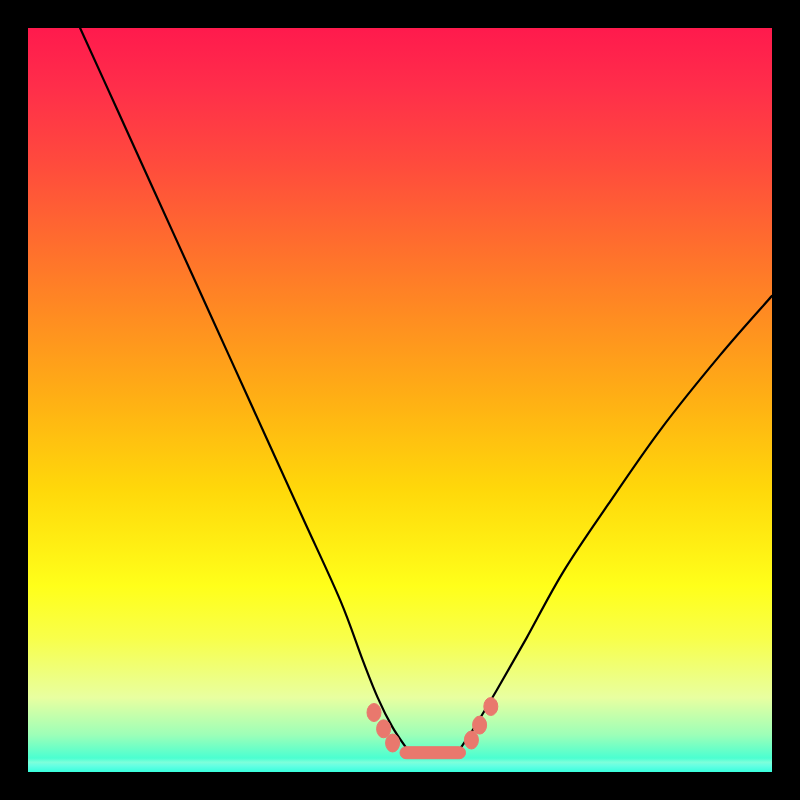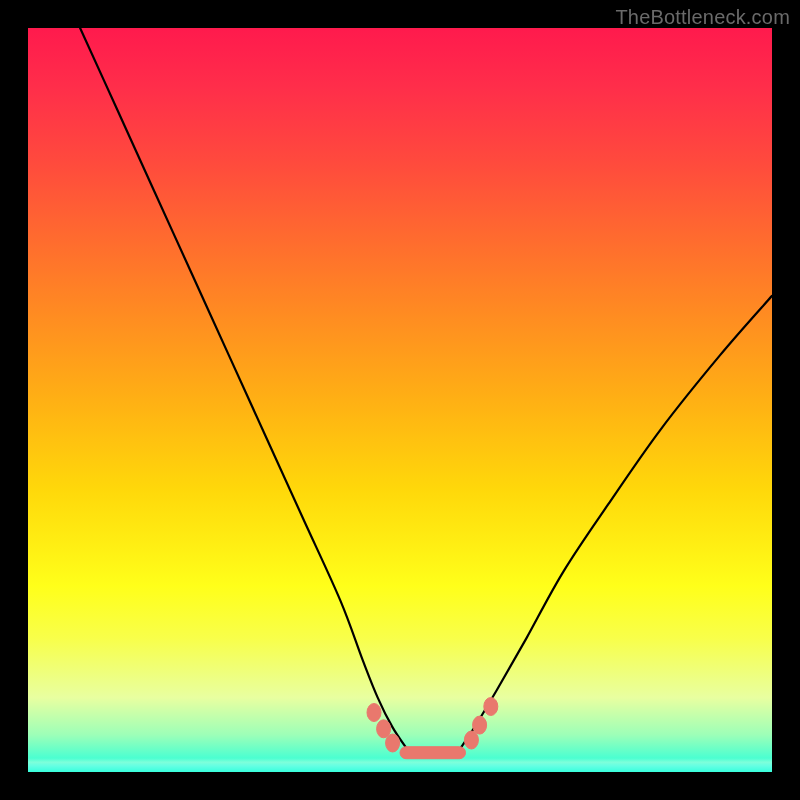--- a/index.html
+++ b/index.html
@@ -108,14 +108,13 @@
           <ellipse cx="346.0" cy="684.5" rx="7" ry="9" class="marker"></ellipse>
           <ellipse cx="355.6" cy="700.8" rx="7" ry="9" class="marker"></ellipse>
           <ellipse cx="364.6" cy="715.0" rx="7" ry="9" class="marker"></ellipse>
           <ellipse cx="443.4" cy="712.0" rx="7" ry="9" class="marker"></ellipse>
           <ellipse cx="451.6" cy="697.1" rx="7" ry="9" class="marker"></ellipse>
           <ellipse cx="462.8" cy="678.5" rx="7" ry="9" class="marker"></ellipse>
         </g>
     </svg>
   </div>
 
-  <div class="watermark">TheBottleneck.com</div>
 </div>
 
 </body></html>

